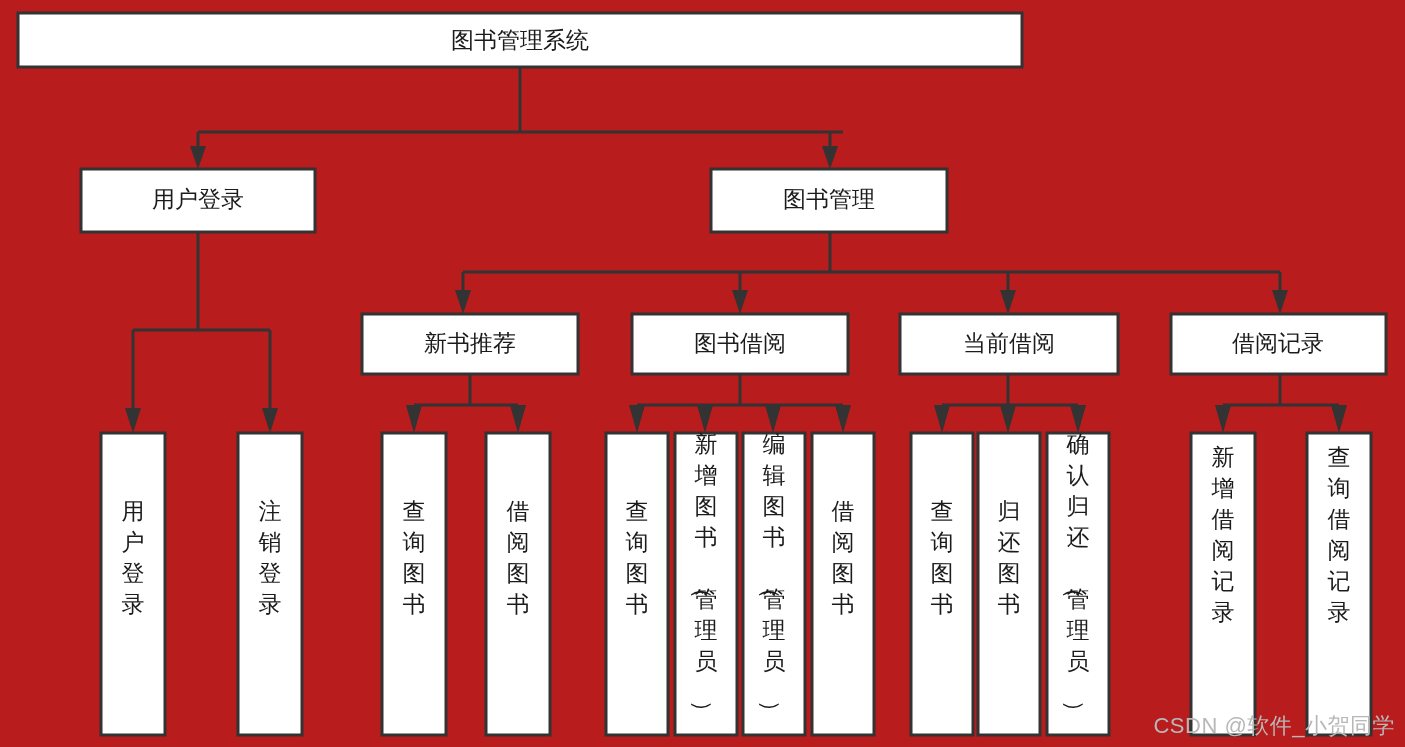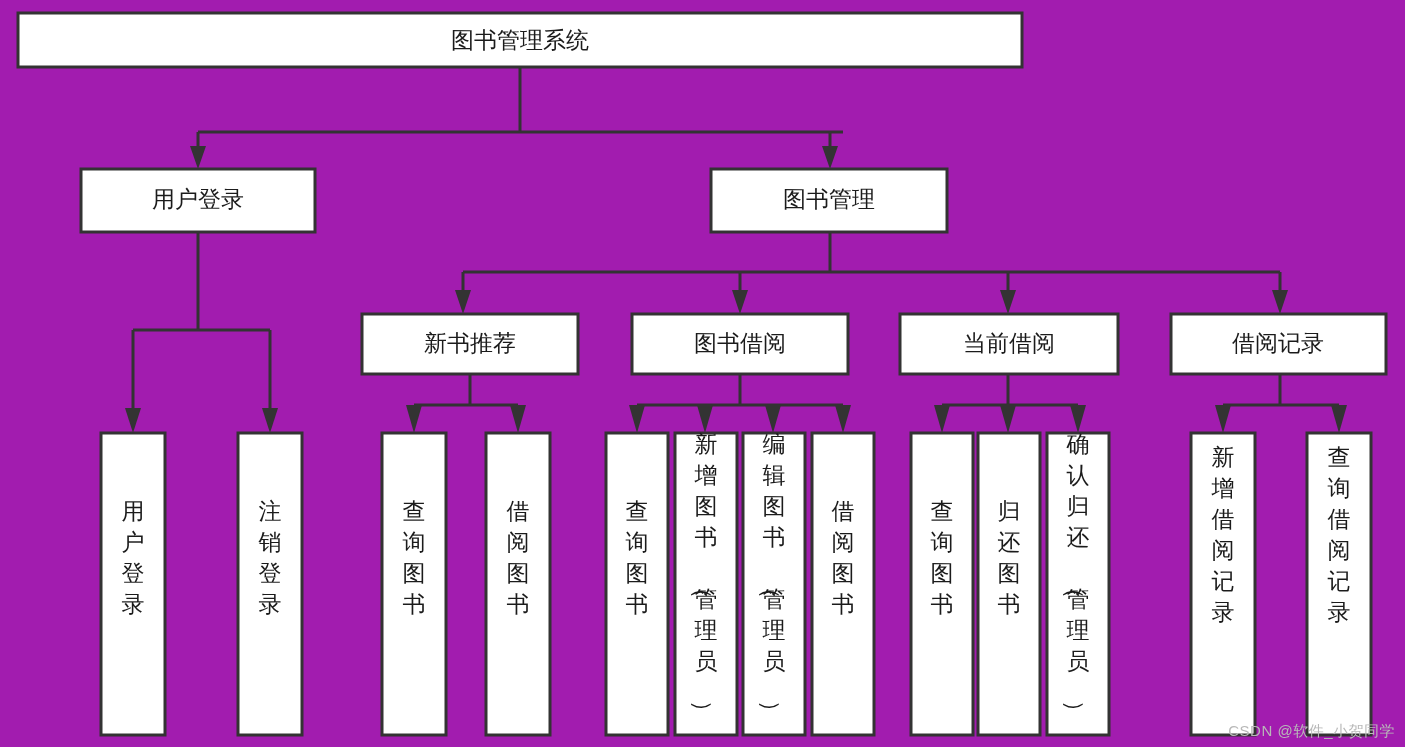--- a/index.html
+++ b/index.html
@@ -7,21 +7,21 @@
     padding: 0;
     background: #ffffff;
   }
   body {
     font-family: "Liberation Sans", "DejaVu Sans", sans-serif;
   }
   #stage {
     position: relative;
     width: 1405px;
     height: 747px;
-    background: #a21caf;
+    background: #b91c1c;
     overflow: hidden;
   }
   #diagram {
     position: absolute;
     left: 0;
     top: 0;
     width: 1405px;
     height: 747px;
     display: block;
   }
@@ -50,21 +50,21 @@
     font-family: "Liberation Sans", "DejaVu Sans", sans-serif;
     fill: #1b1b1b;
     font-size: 23px;
     text-anchor: middle;
   }
   .watermark {
     position: absolute;
     right: 10px;
     bottom: 6px;
     font-family: "Liberation Sans", "DejaVu Sans", sans-serif;
-    font-size: 15px;
+    font-size: 22px;
     color: #b8b8b8;
     white-space: nowrap;
     letter-spacing: 0.5px;
   }
 </style>
 </head>
 <body>
 
 <div id="stage">
 

